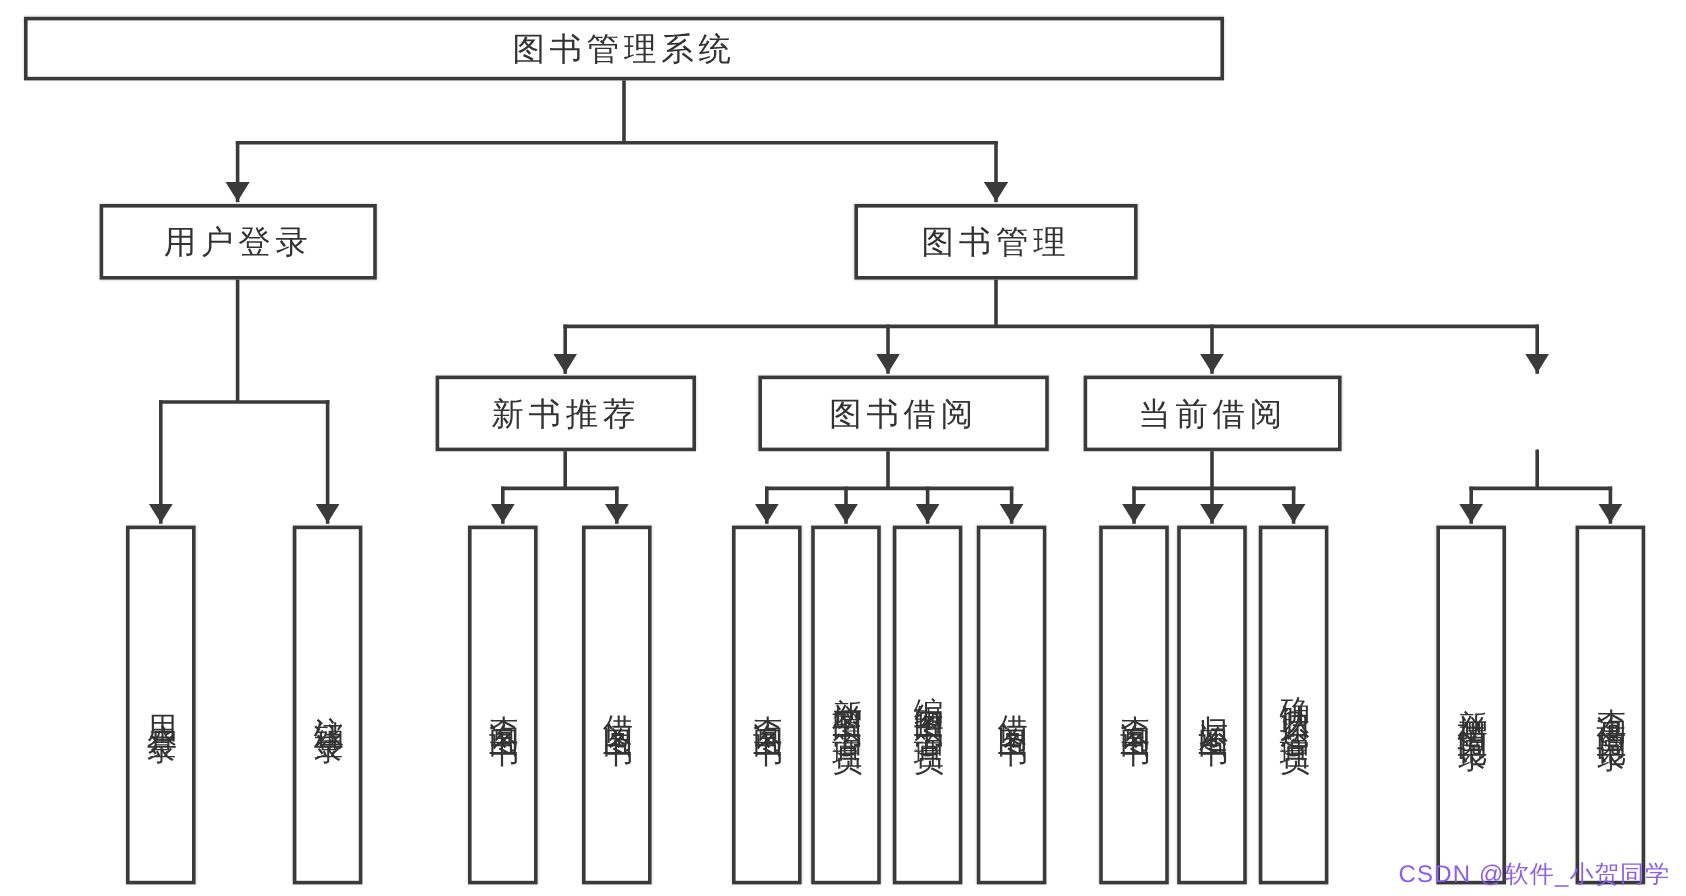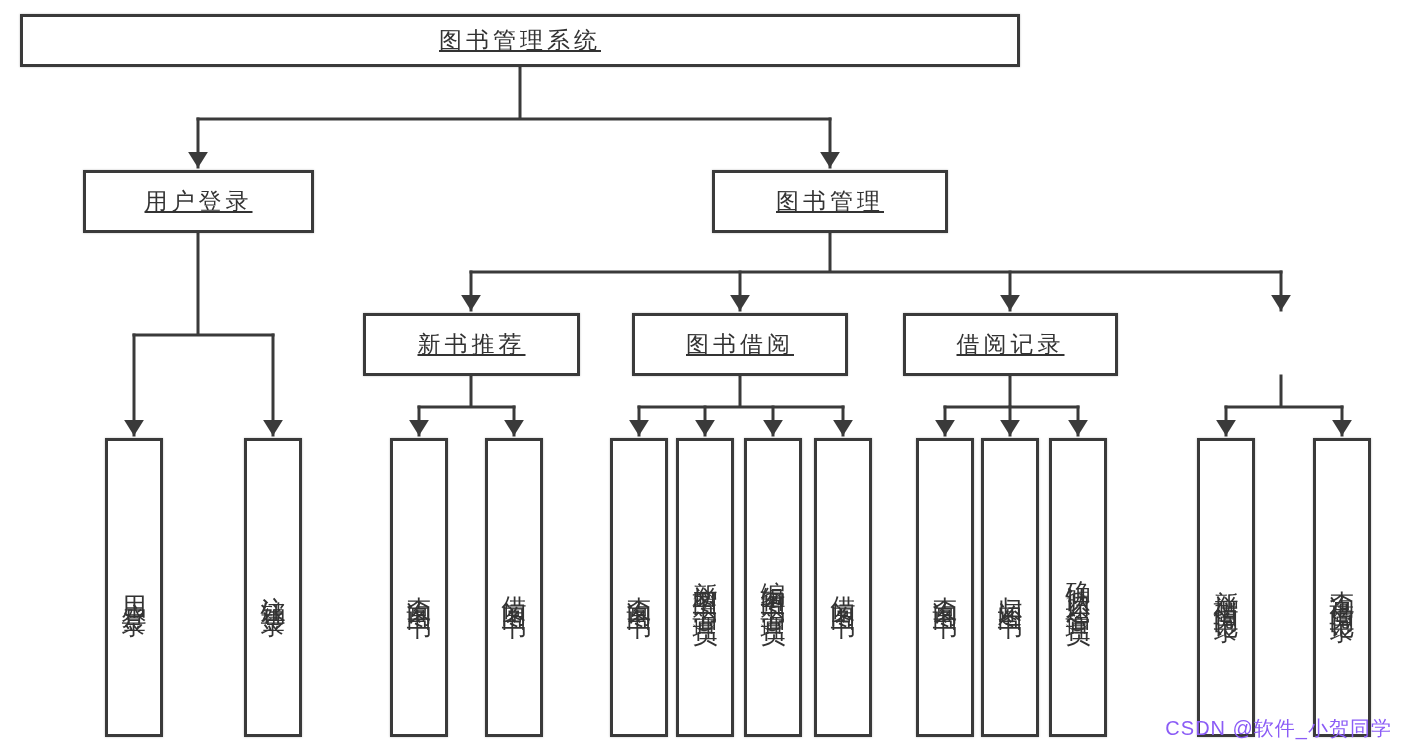--- a/index.html
+++ b/index.html
@@ -7,21 +7,21 @@
     position:relative;width:1405px;height:747px;background:#fff;
     font-family:"Liberation Sans","DejaVu Sans",sans-serif;overflow:hidden;
   }
   .edges{position:absolute;left:0;top:0;width:1405px;height:747px;}
   .box{
     position:absolute;box-sizing:border-box;background:#fff;
     border:3px solid #3a3a3a;color:#333333;
     display:flex;align-items:center;justify-content:center;
     box-shadow:0 0 2px rgba(0,0,0,0.25);
   }
-  .h{font-size:23px;letter-spacing:4px;white-space:nowrap;text-decoration:underline;}
+  .h{font-size:27px;letter-spacing:4px;white-space:nowrap;}
   .v{
     top:438px;width:58px;height:299px;
     writing-mode:vertical-rl;text-orientation:mixed;
     font-size:25px;letter-spacing:6px;line-height:1;
   }
   .watermark{
     position:absolute;right:13px;bottom:5px;
     font-size:20px;letter-spacing:1px;color:#8b5cf6;white-space:nowrap;
   }
 </style>
@@ -87,22 +87,22 @@
       </g>
     </g>
   </svg>
 
   <div class="box h" style="left:20px;top:14px;width:1000px;height:53px">图书管理系统</div>
 
   <div class="box h" style="left:83px;top:170px;width:231px;height:63px">用户登录</div>
   <div class="box h" style="left:363px;top:313px;width:217px;height:63px">新书推荐</div>
 
   <div class="box h" style="left:712px;top:170px;width:236px;height:63px">图书管理</div>
-  <div class="box h" style="left:632px;top:313px;width:216px;height:63px">图书借阅</div>
-  <div class="box h" style="left:903px;top:313px;width:215px;height:63px">借阅记录</div>
+  <div class="box h" style="left:632px;top:313px;width:242px;height:63px">图书借阅</div>
+  <div class="box h" style="left:903px;top:313px;width:215px;height:63px">当前借阅</div>
 
   <div class="box v" style="left:105px">用户登录</div>
   <div class="box v" style="left:244px">注销登录</div>
 
   <div class="box v" style="left:390px">查询图书</div>
   <div class="box v" style="left:485px">借阅图书</div>
 
   <div class="box v" style="left:610px">查询图书</div>
   <div class="box v" style="left:676px">新增图书（管理员）</div>
   <div class="box v" style="left:744px">编辑图书（管理员）</div>

